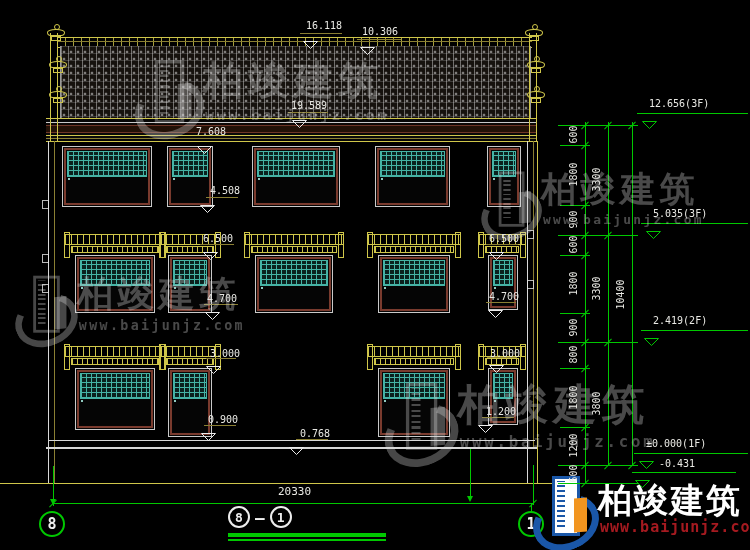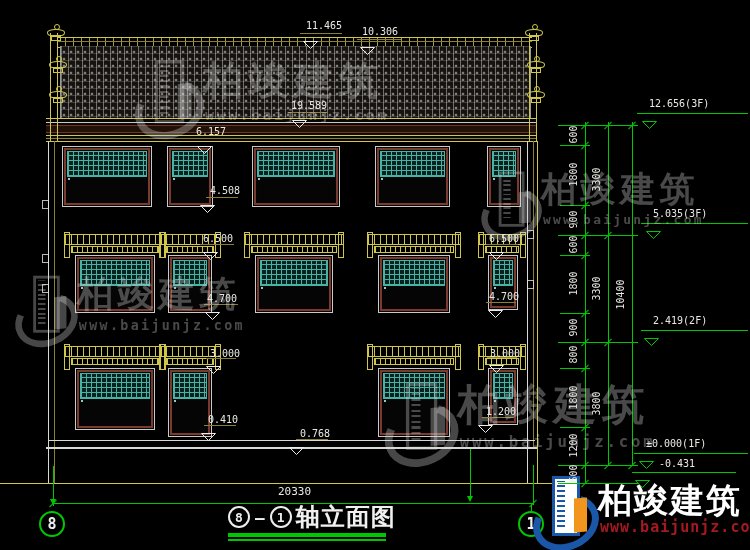--- a/index.html
+++ b/index.html
@@ -55,21 +55,20 @@
 
   <div class="dimtext" style="left:278px;top:485px;font-size:11px;">20330</div>
 
   <div class="bubble" style="left:39px;top:511px;">8</div>
   <div class="bubble" style="left:518px;top:511px;">1</div>
 
   <div class="title-row" style="left:228px;top:502px;">
     <span class="tcirc">8</span>
     <span class="tdash">–</span>
     <span class="tcirc">1</span>
-    <span class="ttext">轴立面图</span>
   </div>
   <div class="abs" style="left:228px;top:533px;width:158px;height:4px;background:#00c800;"></div>
   <div class="abs" style="left:228px;top:539px;width:158px;height:2px;background:#00c800;"></div>
 
   <div class="abs" style="left:536px;top:472px;width:214px;height:76px;">
     <div class="abs" id="brand-glyph" style="left:0px;top:4px;width:60px;height:70px;">
         <div class="abs" style="left: -4px; top: 20px; width: 54px; height: 40px; border-width: 7px; border-style: solid; border-color: transparent rgb(26, 87, 168) rgb(26, 87, 168); border-image: initial; border-radius: 50%; transform: rotate(-24deg);"></div>
         <div class="abs" style="left: 16px; top: 0px; width: 22px; height: 54px; border: 3px solid rgb(26, 87, 168); background: rgb(255, 255, 255);">
           <div class="abs" style="left: 2px; top: 2px; width: 8px; height: 46px; background: repeating-linear-gradient(0deg, rgb(26, 87, 168) 0px, rgb(26, 87, 168) 2px, transparent 2px, transparent 5px);"></div>
         </div>
@@ -291,36 +290,36 @@
     <div class="abs" style="left: 526px; top: 86px; width: 20px; height: 16px;">
       <div class="abs" style="position: absolute; left: 8px; top: 0px; width: 4px; height: 4px; border: 1px solid rgb(207, 198, 74); border-radius: 50%;"></div>
       <div class="abs" style="position: absolute; left: 1px; top: 5px; width: 16px; height: 5px; border: 1px solid rgb(207, 198, 74); border-radius: 50% 50% 4px 4px;"></div>
       <div class="abs" style="position: absolute; left: 5px; top: 12px; width: 8px; height: 3px; border: 1px solid rgb(207, 198, 74);"></div>
     </div>
     <div class="abs" style="left: 42px; top: 200px; width: 5px; height: 7px; border: 1px solid rgba(230, 230, 230, 0.8);"></div>
     <div class="abs" style="left: 42px; top: 254px; width: 5px; height: 7px; border: 1px solid rgba(230, 230, 230, 0.8);"></div>
     <div class="abs" style="left: 42px; top: 284px; width: 5px; height: 7px; border: 1px solid rgba(230, 230, 230, 0.8);"></div>
     <div class="abs" style="left: 527px; top: 230px; width: 5px; height: 7px; border: 1px solid rgba(230, 230, 230, 0.8);"></div>
     <div class="abs" style="left: 527px; top: 280px; width: 5px; height: 7px; border: 1px solid rgba(230, 230, 230, 0.8);"></div>
-    <div class="abs" style="left: 306px; top: 20px; font: 10px &quot;DejaVu Sans Mono&quot;, monospace; color: rgb(233, 233, 228); white-space: nowrap;">11.465</div>
+    <div class="abs" style="left: 306px; top: 20px; font: 10px &quot;DejaVu Sans Mono&quot;, monospace; color: rgb(233, 233, 228); white-space: nowrap;">16.118</div>
     <div class="abs" style="left: 300px; top: 33px; width: 42px; height: 1px; background: rgb(138, 127, 51);"></div>
     <div class="abs" style="left: 303px; top: 34px; width: 15px; height: 8px;"><svg width="15" height="8">
         <polygon points="0.5,0.5 14.5,0.5 7.5,7.5" fill="none" stroke="#ececec" stroke-width="1"></polygon>
       </svg></div>
     <div class="abs" style="left: 362px; top: 26px; font: 10px &quot;DejaVu Sans Mono&quot;, monospace; color: rgb(233, 233, 228); white-space: nowrap;">10.306</div>
     <div class="abs" style="left: 357px; top: 39px; width: 44px; height: 1px; background: rgb(138, 127, 51);"></div>
     <div class="abs" style="left: 360px; top: 40px; width: 15px; height: 8px;"><svg width="15" height="8">
         <polygon points="0.5,0.5 14.5,0.5 7.5,7.5" fill="none" stroke="#ececec" stroke-width="1"></polygon>
       </svg></div>
     <div class="abs" style="left: 291px; top: 100px; font: 10px &quot;DejaVu Sans Mono&quot;, monospace; color: rgb(233, 233, 228); white-space: nowrap;">19.589</div>
     <div class="abs" style="left: 288px; top: 112px; width: 40px; height: 1px; background: rgb(138, 127, 51);"></div>
     <div class="abs" style="left: 292px; top: 113px; width: 15px; height: 8px;"><svg width="15" height="8">
         <polygon points="0.5,0.5 14.5,0.5 7.5,7.5" fill="none" stroke="#ececec" stroke-width="1"></polygon>
       </svg></div>
-    <div class="abs" style="left: 196px; top: 126px; font: 10px &quot;DejaVu Sans Mono&quot;, monospace; color: rgb(233, 233, 228); white-space: nowrap;">6.157</div>
+    <div class="abs" style="left: 196px; top: 126px; font: 10px &quot;DejaVu Sans Mono&quot;, monospace; color: rgb(233, 233, 228); white-space: nowrap;">7.608</div>
     <div class="abs" style="left: 192px; top: 138px; width: 38px; height: 1px; background: rgb(138, 127, 51);"></div>
     <div class="abs" style="left: 197px; top: 139px; width: 15px; height: 8px;"><svg width="15" height="8">
         <polygon points="0.5,0.5 14.5,0.5 7.5,7.5" fill="none" stroke="#ececec" stroke-width="1"></polygon>
       </svg></div>
     <div class="abs" style="left: 210px; top: 185px; font: 10px &quot;DejaVu Sans Mono&quot;, monospace; color: rgb(233, 233, 228); white-space: nowrap;">4.508</div>
     <div class="abs" style="left: 206px; top: 197px; width: 32px; height: 1px; background: rgb(138, 127, 51);"></div>
     <div class="abs" style="left: 200px; top: 198px; width: 15px; height: 8px;"><svg width="15" height="8">
         <polygon points="0.5,0.5 14.5,0.5 7.5,7.5" fill="none" stroke="#ececec" stroke-width="1"></polygon>
       </svg></div>
     <div class="abs" style="left: 203px; top: 233px; font: 10px &quot;DejaVu Sans Mono&quot;, monospace; color: rgb(233, 233, 228); white-space: nowrap;">6.500</div>
@@ -346,21 +345,21 @@
     <div class="abs" style="left: 210px; top: 348px; font: 10px &quot;DejaVu Sans Mono&quot;, monospace; color: rgb(233, 233, 228); white-space: nowrap;">3.000</div>
     <div class="abs" style="left: 206px; top: 358px; width: 30px; height: 1px; background: rgb(138, 127, 51);"></div>
     <div class="abs" style="left: 206px; top: 359px; width: 15px; height: 8px;"><svg width="15" height="8">
         <polygon points="0.5,0.5 14.5,0.5 7.5,7.5" fill="none" stroke="#ececec" stroke-width="1"></polygon>
       </svg></div>
     <div class="abs" style="left: 490px; top: 348px; font: 10px &quot;DejaVu Sans Mono&quot;, monospace; color: rgb(233, 233, 228); white-space: nowrap;">3.000</div>
     <div class="abs" style="left: 487px; top: 357px; width: 30px; height: 1px; background: rgb(138, 127, 51);"></div>
     <div class="abs" style="left: 489px; top: 358px; width: 15px; height: 8px;"><svg width="15" height="8">
         <polygon points="0.5,0.5 14.5,0.5 7.5,7.5" fill="none" stroke="#ececec" stroke-width="1"></polygon>
       </svg></div>
-    <div class="abs" style="left: 208px; top: 414px; font: 10px &quot;DejaVu Sans Mono&quot;, monospace; color: rgb(233, 233, 228); white-space: nowrap;">0.410</div>
+    <div class="abs" style="left: 208px; top: 414px; font: 10px &quot;DejaVu Sans Mono&quot;, monospace; color: rgb(233, 233, 228); white-space: nowrap;">0.900</div>
     <div class="abs" style="left: 204px; top: 425px; width: 32px; height: 1px; background: rgb(138, 127, 51);"></div>
     <div class="abs" style="left: 201px; top: 426px; width: 15px; height: 8px;"><svg width="15" height="8">
         <polygon points="0.5,0.5 14.5,0.5 7.5,7.5" fill="none" stroke="#ececec" stroke-width="1"></polygon>
       </svg></div>
     <div class="abs" style="left: 486px; top: 406px; font: 10px &quot;DejaVu Sans Mono&quot;, monospace; color: rgb(233, 233, 228); white-space: nowrap;">1.200</div>
     <div class="abs" style="left: 482px; top: 417px; width: 32px; height: 1px; background: rgb(138, 127, 51);"></div>
     <div class="abs" style="left: 478px; top: 418px; width: 15px; height: 8px;"><svg width="15" height="8">
         <polygon points="0.5,0.5 14.5,0.5 7.5,7.5" fill="none" stroke="#ececec" stroke-width="1"></polygon>
       </svg></div>
     <div class="abs" style="left: 300px; top: 428px; font: 10px &quot;DejaVu Sans Mono&quot;, monospace; color: rgb(233, 233, 228); white-space: nowrap;">0.768</div>

